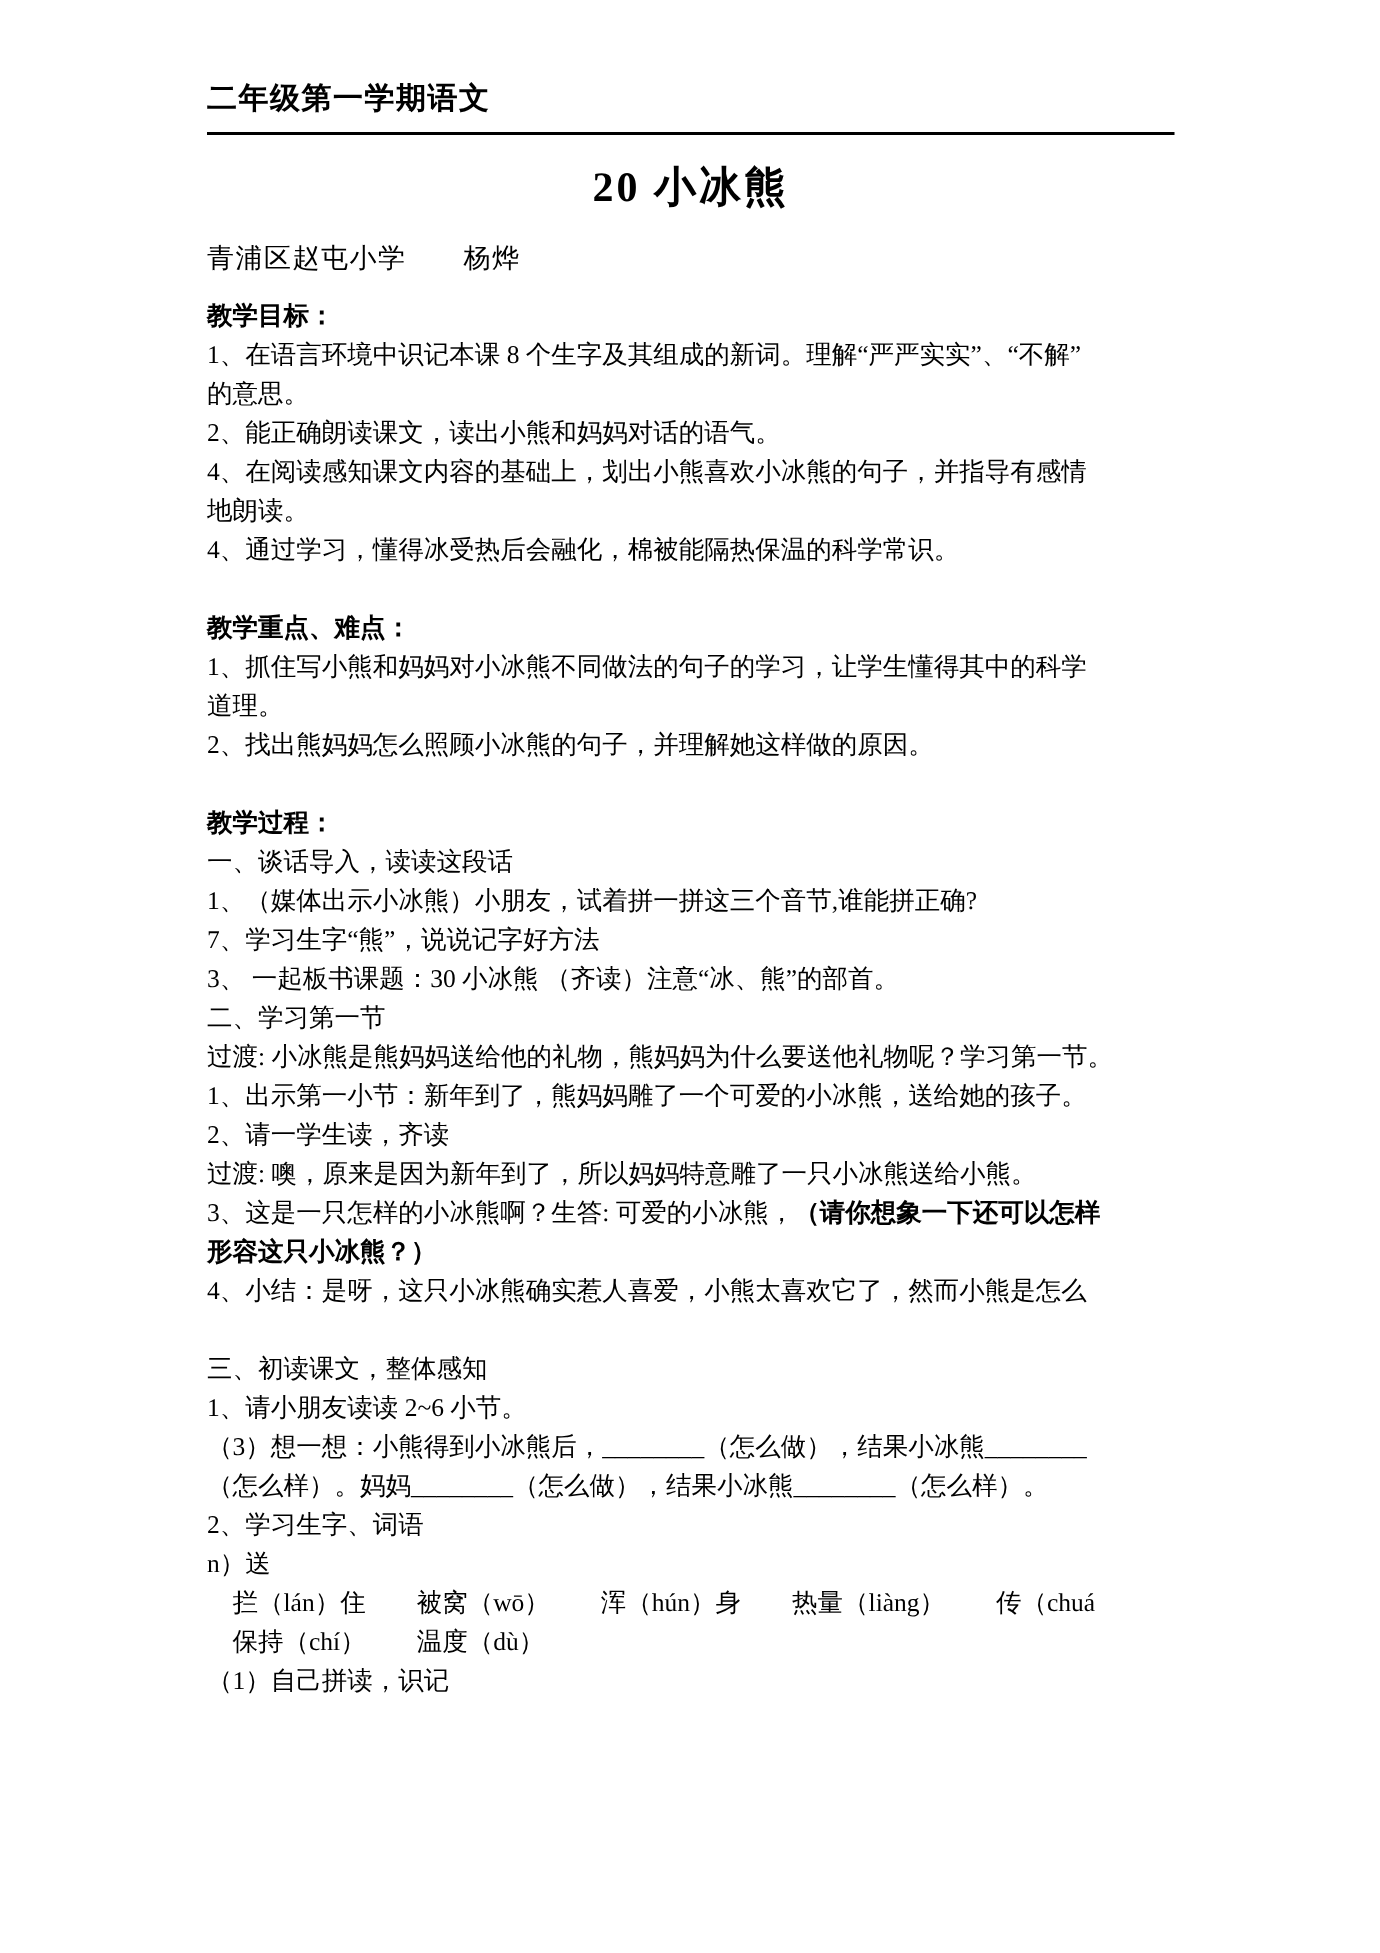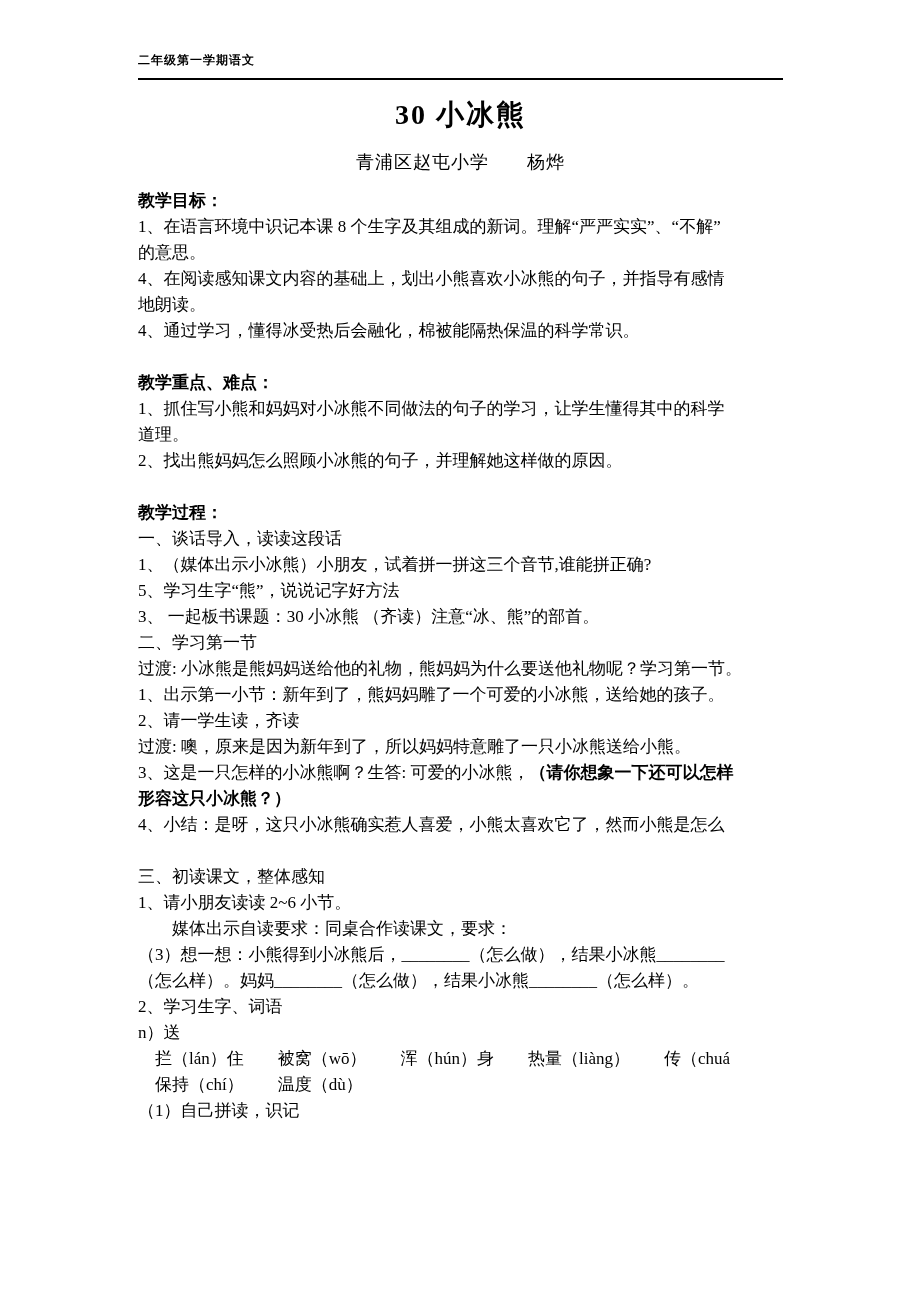--- a/index.html
+++ b/index.html
@@ -8,35 +8,35 @@
     position: relative;
     width: 920px;
     height: 1302px;
     background: #ffffff;
     padding: 52px 137px 0 138px;
     font-family: "Liberation Serif", "DejaVu Serif", serif;
     color: #000000;
     overflow: hidden;
   }
   .doc-header {
-    font-size: 12px;
+    font-size: 20px;
     font-weight: bold;
     letter-spacing: 1px;
     padding-bottom: 9px;
     border-bottom: 2px solid #000000;
   }
   .doc-title {
     text-align: center;
     font-size: 28px;
     font-weight: bold;
     margin-top: 16px;
     letter-spacing: 2px;
   }
   .doc-author {
-    text-align: center;
+    text-align: left;
     font-size: 18px;
     margin-top: 16px;
     letter-spacing: 1px;
   }
   .doc-body {
     margin-top: 14px;
     font-size: 17px;
   }
   .line {
     line-height: 26px;
@@ -46,54 +46,54 @@
   .bold { font-weight: bold; }
 </style>
 </head>
 <body>
 
 <div class="page">
   <header class="doc-header">
     <span>二年级第一学期语文</span>
   </header>
 
-  <h1 class="doc-title">30 小冰熊</h1>
+  <h1 class="doc-title">20 小冰熊</h1>
 
   <div class="doc-author">青浦区赵屯小学　　杨烨</div>
 
   <div class="doc-body">
       <div class="line"><span class="bold">教学目标：</span></div>
       <div class="line"><span>1、在语言环境中识记本课 8 个生字及其组成的新词。理解“严严实实”、“不解”</span></div>
       <div class="line"><span>的意思。</span></div>
+      <div class="line"><span>2、能正确朗读课文，读出小熊和妈妈对话的语气。</span></div>
       <div class="line"><span>4、在阅读感知课文内容的基础上，划出小熊喜欢小冰熊的句子，并指导有感情</span></div>
       <div class="line"><span>地朗读。</span></div>
       <div class="line"><span>4、通过学习，懂得冰受热后会融化，棉被能隔热保温的科学常识。</span></div>
       <div class="line">&nbsp;</div>
       <div class="line"><span class="bold">教学重点、难点：</span></div>
       <div class="line"><span>1、抓住写小熊和妈妈对小冰熊不同做法的句子的学习，让学生懂得其中的科学</span></div>
       <div class="line"><span>道理。</span></div>
       <div class="line"><span>2、找出熊妈妈怎么照顾小冰熊的句子，并理解她这样做的原因。</span></div>
       <div class="line">&nbsp;</div>
       <div class="line"><span class="bold">教学过程：</span></div>
       <div class="line"><span>一、谈话导入，读读这段话</span></div>
       <div class="line"><span>1、（媒体出示小冰熊）小朋友，试着拼一拼这三个音节,谁能拼正确?</span></div>
-      <div class="line"><span>5、学习生字“熊”，说说记字好方法</span></div>
+      <div class="line"><span>7、学习生字“熊”，说说记字好方法</span></div>
       <div class="line"><span>3、 一起板书课题：30 小冰熊 （齐读）注意“冰、熊”的部首。</span></div>
       <div class="line"><span>二、学习第一节</span></div>
       <div class="line"><span>过渡: 小冰熊是熊妈妈送给他的礼物，熊妈妈为什么要送他礼物呢？学习第一节。</span></div>
       <div class="line"><span>1、出示第一小节：新年到了，熊妈妈雕了一个可爱的小冰熊，送给她的孩子。</span></div>
       <div class="line"><span>2、请一学生读，齐读</span></div>
       <div class="line"><span>过渡: 噢，原来是因为新年到了，所以妈妈特意雕了一只小冰熊送给小熊。</span></div>
       <div class="line"><span>3、这是一只怎样的小冰熊啊？生答: 可爱的小冰熊，</span><span class="bold">（请你想象一下还可以怎样</span></div>
       <div class="line"><span class="bold">形容这只小冰熊？）</span></div>
       <div class="line"><span>4、小结：是呀，这只小冰熊确实惹人喜爱，小熊太喜欢它了，然而小熊是怎么</span></div>
       <div class="line">&nbsp;</div>
       <div class="line"><span>三、初读课文，整体感知</span></div>
       <div class="line"><span>1、请小朋友读读 2~6 小节。</span></div>
-      <div class="line"><span>　　媒体出示自读要求：同桌合作读课文，要求：</span></div>
       <div class="line"><span>（3）想一想：小熊得到小冰熊后，________（怎么做），结果小冰熊________</span></div>
       <div class="line"><span>（怎么样）。妈妈________（怎么做），结果小冰熊________（怎么样）。</span></div>
       <div class="line"><span>2、学习生字、词语</span></div>
       <div class="line"><span>n）送</span></div>
       <div class="line"><span>　拦（lán）住　　被窝（wō）　　浑（hún）身　　热量（liàng）　　传（chuá</span></div>
       <div class="line"><span>　保持（chí）　　温度（dù）</span></div>
       <div class="line"><span>（1）自己拼读，识记</span></div>
     </div>
 </div>
 

